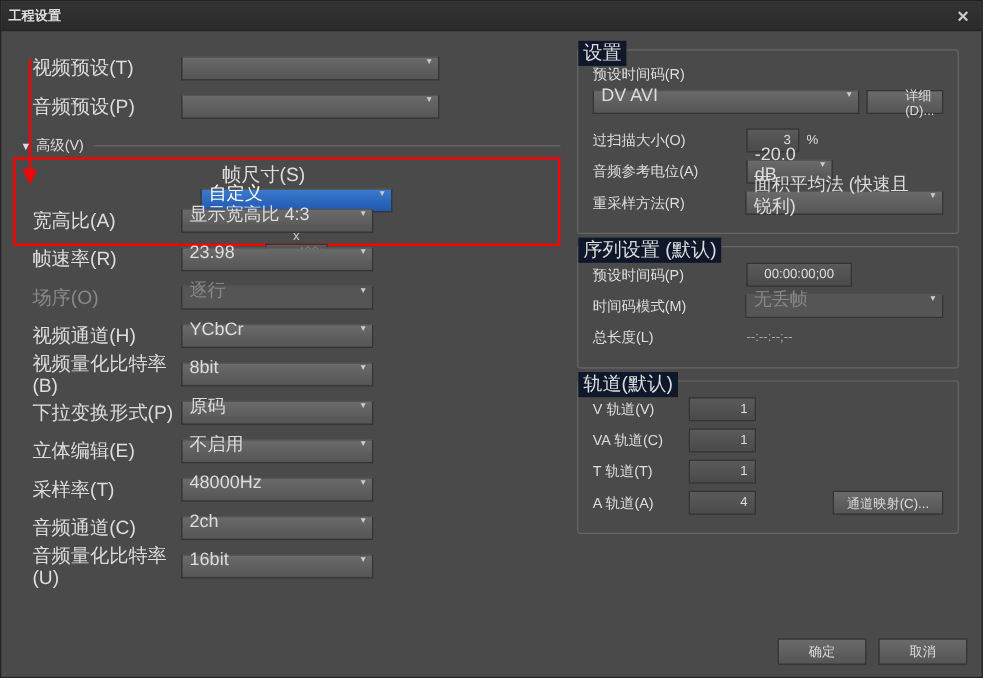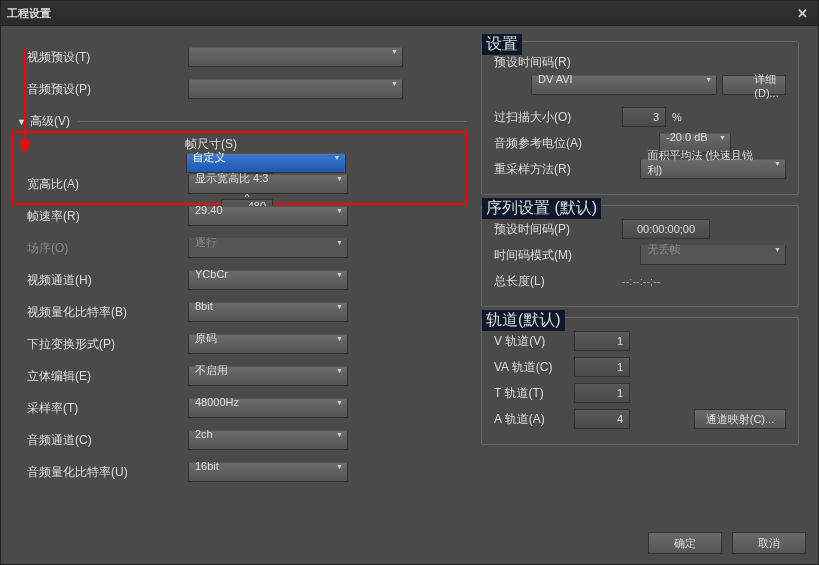--- a/index.html
+++ b/index.html
@@ -5,23 +5,23 @@
 * { box-sizing: border-box; margin: 0; padding: 0; font-family: "Microsoft YaHei", "SimSun", sans-serif; }
 body { background: #4a4a4a; width: 819px; height: 565px; overflow: hidden; }
 .window { width: 819px; height: 565px; background: #4a4a4a; border: 1px solid #222; position: relative; }
 .titlebar { height: 20px; background: linear-gradient(#333, #2a2a2a); border-bottom: 1px solid #222; display: flex; align-items: center; padding: 12px 6px; color: #ddd; font-size: 11px; font-weight: bold; }
 .titlebar .spacer { flex: 1; }
 .close-btn { color: #ccc; font-size: 13px; cursor: pointer; padding: 0 4px; }
 .content { position: absolute; top: 20px; left: 0; right: 0; bottom: 0; }
 .left-panel { position: absolute; left: 26px; top: 20px; width: 440px; }
 .right-panel { position: absolute; left: 480px; top: 20px; width: 318px; }
 .row { display: flex; align-items: center; height: 32px; }
-.label { color: #ddd; font-size: 12px; width: 124px; }
+.label { color: #ddd; font-size: 16px; width: 124px; }
 .label.disabled { color: #888; }
-.dropdown { position: relative; height: 20px; background: linear-gradient(#6a6a6a, #555); border: 1px solid #333; border-top-color: #555; color: #ddd; font-size: 11px; padding: 0 18px 12px 6px; display: flex; align-items: center; cursor: pointer; margin-left: 37px; }
+.dropdown { position: relative; height: 20px; background: linear-gradient(#6a6a6a, #555); border: 1px solid #333; border-top-color: #555; color: #ddd; font-size: 15px; padding: 0 18px 12px 6px; display: flex; align-items: center; cursor: pointer; }
 .dropdown::after { content: "▼"; position: absolute; right: 4px; font-size: 7px; color: #ccc; }
 .dropdown.blue { background: linear-gradient(#3a7acc, #2058b0); color: #fff; }
 .dropdown.wide { width: 215px; }
 .dropdown.med { width: 160px; }
 .dropdown.small { width: 72px; }
 .dropdown.disabled { color: #888; background: #555; }
 .numbox { width: 52px; height: 20px; background: linear-gradient(#5a5a5a,#4a4a4a); border: 1px solid #333; color: #ddd; font-size: 11px; text-align: right; padding: 0 6px; display: flex; align-items: center; justify-content: flex-end; }
 .x-sep { color: #ccc; font-size: 11px; margin: 0 8px; }
 .section-header { display: flex; align-items: center; color: #ddd; font-size: 12px; margin: 6px 0; }
 .section-header .tri { font-size: 9px; margin-right: 4px; }
@@ -77,21 +77,21 @@
         <div class="numbox">720</div>
         <span class="x-sep">x</span>
         <div class="numbox">480</div>
       </div>
       <div class="row">
         <span class="label">宽高比(A)</span>
         <div class="dropdown med">显示宽高比 4:3</div>
       </div>
       <div class="row">
         <span class="label">帧速率(R)</span>
-        <div class="dropdown med">29.40</div>
+        <div class="dropdown med">23.98</div>
       </div>
       <div class="row">
         <span class="label disabled">场序(O)</span>
         <div class="dropdown med disabled">逐行</div>
       </div>
       <div class="row">
         <span class="label">视频通道(H)</span>
         <div class="dropdown med">YCbCr</div>
       </div>
       <div class="row">

